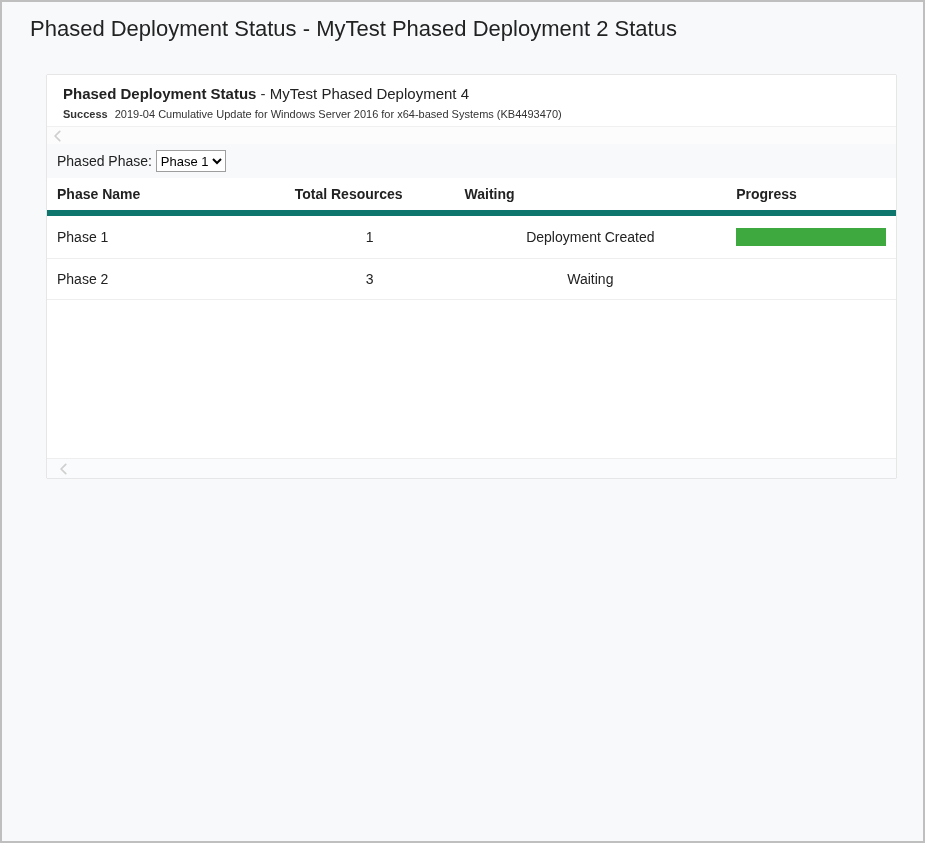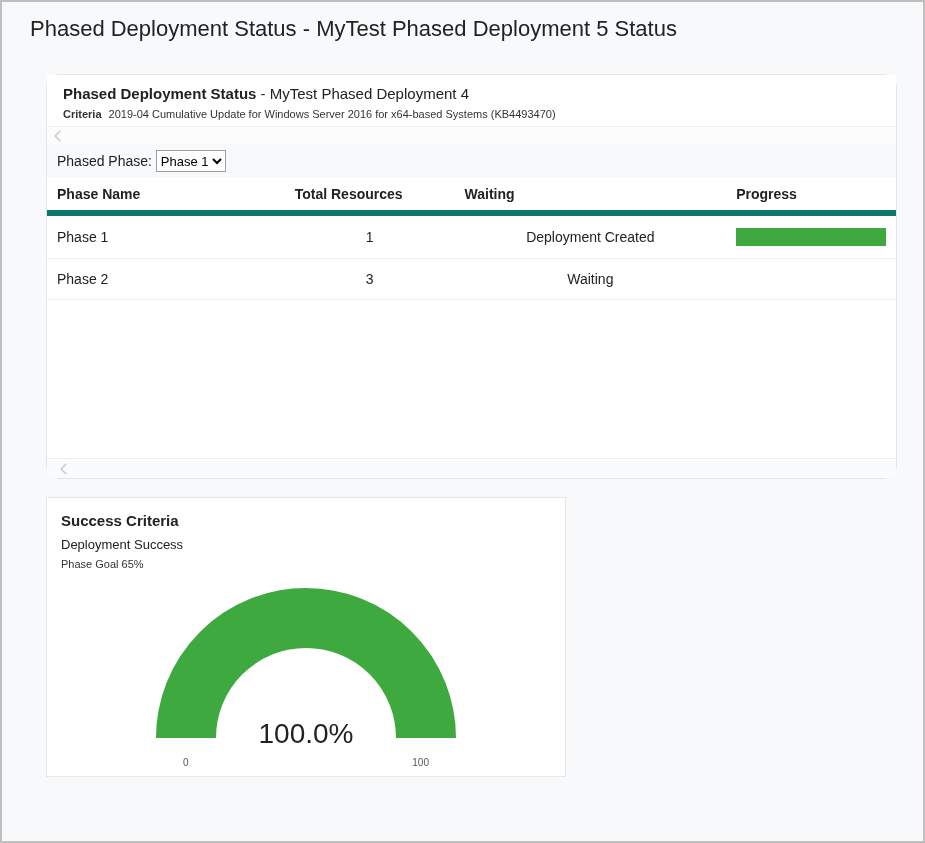--- a/index.html
+++ b/index.html
@@ -18,21 +18,21 @@
     padding: 14px 20px 10px 28px;
     color: #222;
     background: #f7f9fb;
   }
   .content {
     padding: 22px 26px 0 44px;
   }
   .panel {
     background: #f0abfc;
     border: 1px solid #e6e6e6;
-    border-radius: 14px;
+    border-radius: 2px;
   }
   .panel-header {
     padding: 10px 16px 2px 16px;
     background: #fff;
   }
   .panel-title {
     font-size: 15px;
     margin-bottom: 6px;
   }
   .panel-title .b { font-weight: 700; }
@@ -150,31 +150,31 @@
     position:absolute;
     right:42px;
     bottom:0;
     font-size:10px;
     color:#555;
   }
 </style>
 </head>
 <body>
 
-<div class="page-title">Phased Deployment Status - MyTest Phased Deployment 5 Status</div>
+<div class="page-title">Phased Deployment Status - MyTest Phased Deployment 2 Status</div>
 
 <div class="content">
 
   <div class="panel">
     <div class="panel-header">
       <div class="panel-title">
         <span class="b">Phased Deployment Status</span><span class="sep"> - </span><span class="reg">MyTest Phased Deployment 4</span>
       </div>
       <div class="meta-line">
-        <span class="lbl">Criteria</span>
+        <span class="lbl">Success</span>
         <span>2019-04 Cumulative Update for Windows Server 2016 for x64-based Systems (KB4493470)</span>
       </div>
     </div>
     <div class="chev-row">
       <svg width="14" height="14" viewBox="0 0 24 24">
           <path d="M15 4l-8 8 8 8" fill="none" stroke="#cfcfcf" stroke-width="3" stroke-linecap="round" stroke-linejoin="round"></path>
         </svg>
     </div>
 
     <div class="select-row">
@@ -210,29 +210,14 @@
           </tbody>
       </table>
     </div>
     <div class="chev-row2">
       <svg width="14" height="14" viewBox="0 0 24 24">
           <path d="M15 4l-8 8 8 8" fill="none" stroke="#cfcfcf" stroke-width="3" stroke-linecap="round" stroke-linejoin="round"></path>
         </svg>
     </div>
   </div>
 
-  <div class="criteria-panel">
-    <div class="criteria-title">Success Criteria</div>
-    <div class="criteria-sub">Deployment Success</div>
-    <div class="criteria-goal">Phase Goal 65%</div>
-
-    <div class="gauge-wrap">
-      <svg class="gauge-svg" width="300" height="170" viewBox="0 0 300 170">
-
-        <path d="M30 160 A120 120 0 0 1 270 160" fill="none" stroke="#3ea93e" stroke-width="60"></path>
-      </svg>
-      <div class="gauge-value">100.0%</div>
-      <div class="gauge-label-min">0</div>
-      <div class="gauge-label-max">100</div>
-    </div>
-  </div>
 
 </div>
 
 </body></html>

